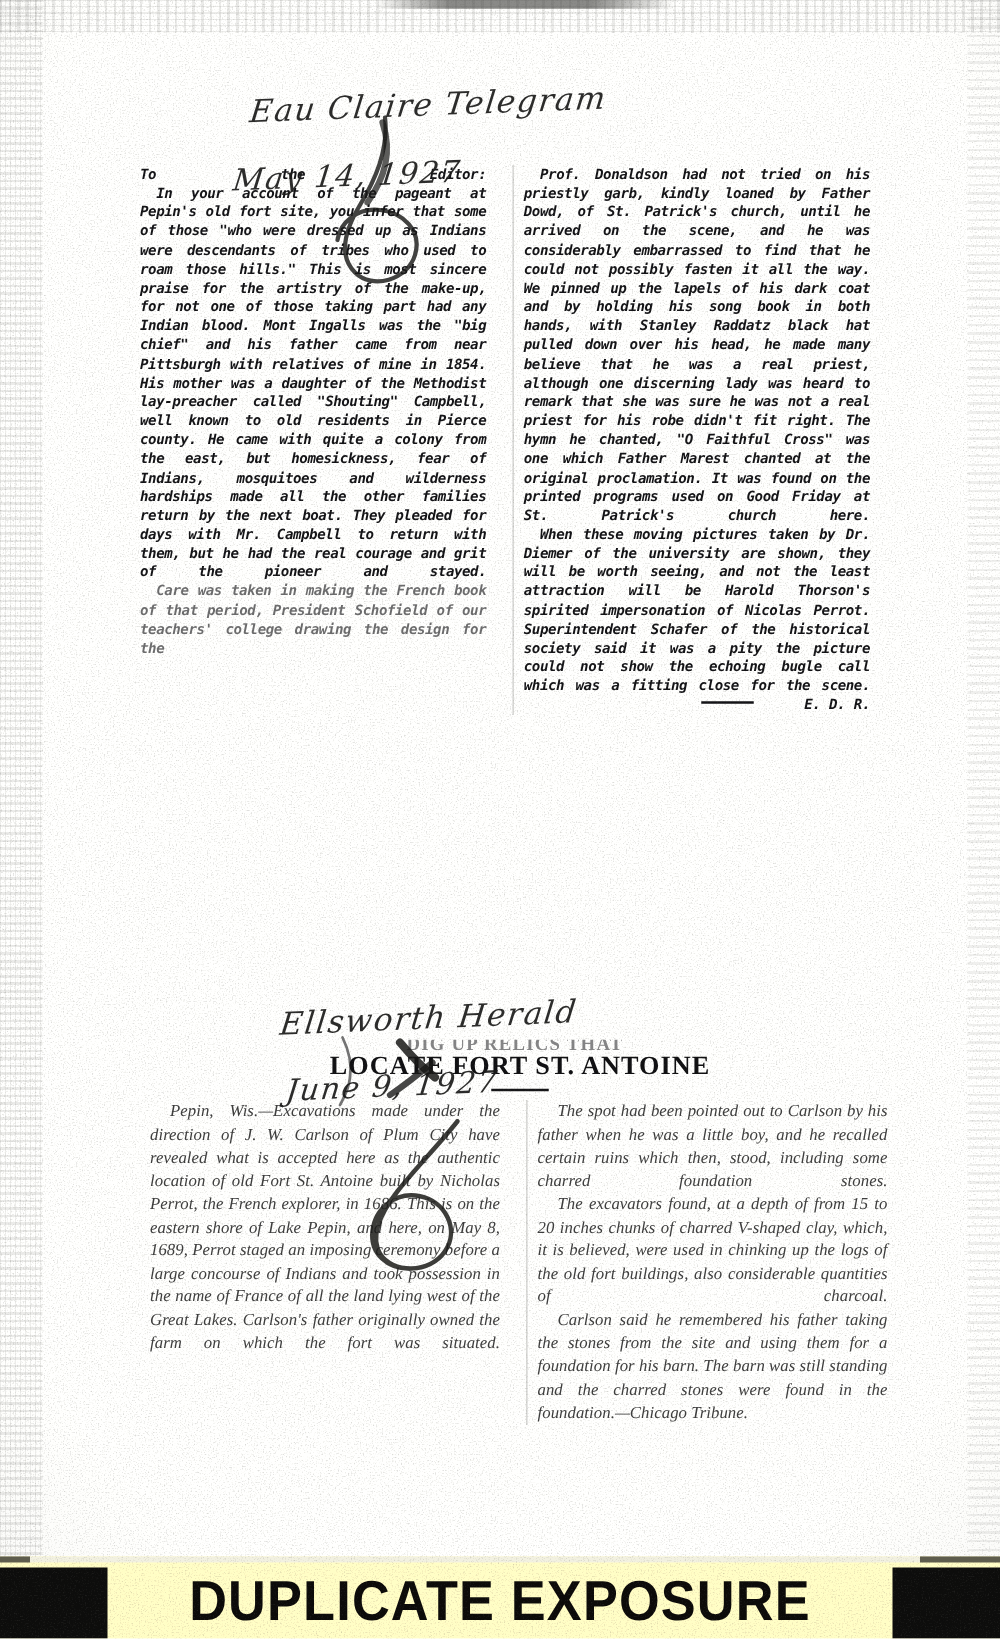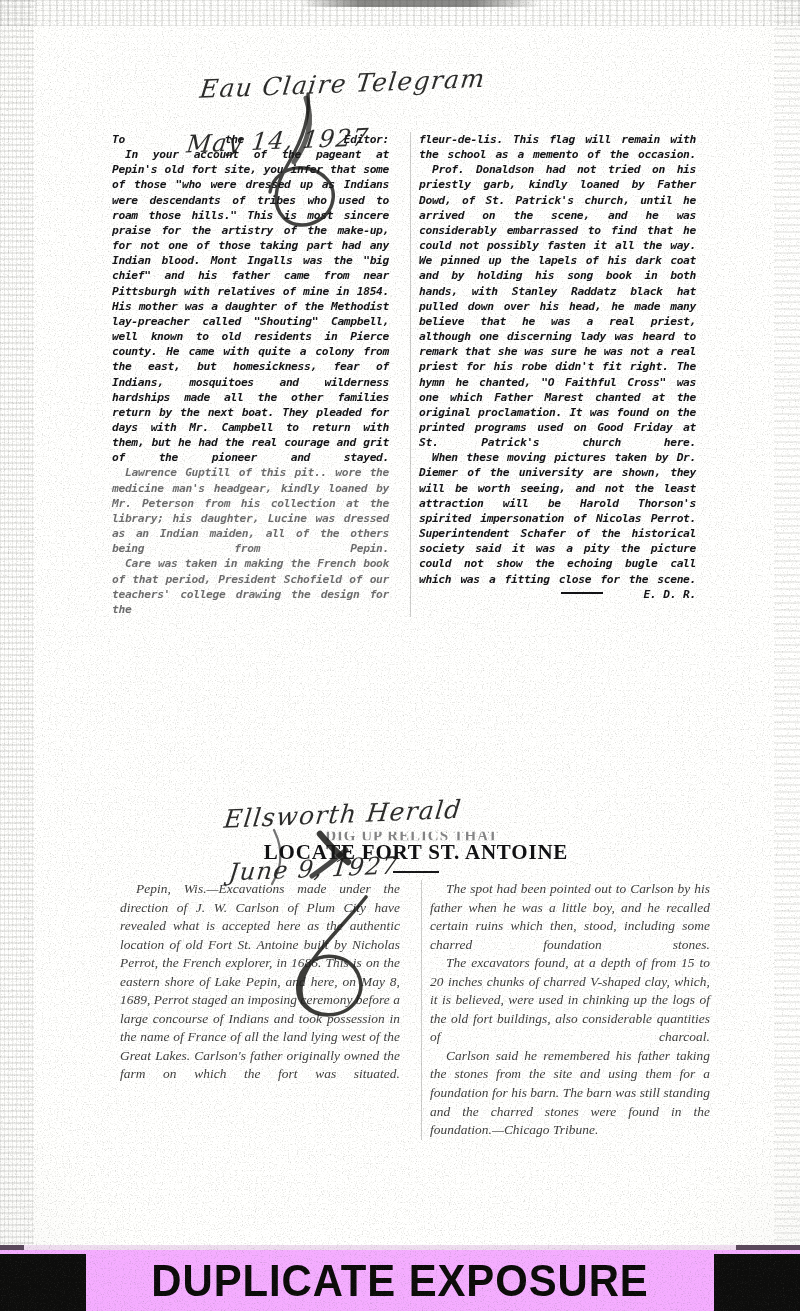--- a/index.html
+++ b/index.html
@@ -214,21 +214,21 @@
   }
   #article-herald p.indent { text-indent: 16px; }
   #article-herald p.last { text-align-last: left; }
 
   
   #duplicate-band {
     position: absolute;
     left: 0; bottom: 0;
     width: 800px; height: 66px;
     z-index: 30;
-    background: #f0abfc;
+    background: #fef9c3;
     overflow: hidden;
   }
   #duplicate-band .blk {
     position: absolute;
     top: 9px; height: 57px;
     background: #111110;
   }
   #duplicate-band .blk-left  { left: 0; width: 86px; }
   #duplicate-band .blk-right { right: 0; width: 86px; }
   #duplicate-band .band-hairline {
@@ -270,26 +270,24 @@
   <svg class="pen" id="pen-mark-1" width="120" height="150" viewBox="0 0 120 150">
     <path d="M60 2 C 63 28, 52 52, 40 72 C 28 92, 22 112, 36 126 C 50 140, 78 132, 84 112 C 90 92, 74 78, 56 76 C 38 74, 24 86, 22 100" fill="none" stroke="#1b1b1a" stroke-width="3.4" stroke-linecap="round" opacity="0.82"></path>
     <path d="M58 6 C 66 30, 60 50, 46 70" fill="none" stroke="#1b1b1a" stroke-width="5" stroke-linecap="round" opacity="0.7"></path>
   </svg>
 
   <div class="clipping" id="article-telegram">
     <div class="cols">
       <div class="col">
         <p class="noindent">To the Editor:</p>
         <p class="indent">In your account of the pageant at Pepin's old fort site, you infer that some of those "who were dressed up as Indians were descendants of tribes who used to roam those hills." This is most sincere praise for the artistry of the make-up, for not one of those taking part had any Indian blood. Mont Ingalls was the "big chief" and his father came from near Pittsburgh with relatives of mine in 1854. His mother was a daughter of the Methodist lay-preacher called "Shouting" Campbell, well known to old residents in Pierce county. He came with quite a colony from the east, but homesickness, fear of Indians, mosquitoes and wilderness hardships made all the other families return by the next boat. They pleaded for days with Mr. Campbell to return with them, but he had the real courage and grit of the pioneer and stayed.</p>
-        <p class="indent faded-2">Lawrence Guptill of this pit.. wore the medicine man's headgear, kindly loaned by Mr. Peterson from his collection at the library; his daughter, Lucine was dressed as an Indian maiden, all of the others being from Pepin.</p>
         <p class="indent faded-2 last">Care was taken in making the French book of that period, President Schofield of our teachers' college drawing the design for the</p>
       </div>
       <div class="col">
         <div class="col-rule" style="left:-9px"></div>
-        <p class="noindent">fleur-de-lis. This flag will remain with the school as a memento of the occasion.</p>
         <p class="indent">Prof. Donaldson had not tried on his priestly garb, kindly loaned by Father Dowd, of St. Patrick's church, until he arrived on the scene, and he was considerably embarrassed to find that he could not possibly fasten it all the way. We pinned up the lapels of his dark coat and by holding his song book in both hands, with Stanley Raddatz black hat pulled down over his head, he made many believe that he was a real priest, although one discerning lady was heard to remark that she was sure he was not a real priest for his robe didn't fit right. The hymn he chanted, "O Faithful Cross" was one which Father Marest chanted at the original proclamation. It was found on the printed programs used on Good Friday at St. Patrick's church here.</p>
         <p class="indent">When these moving pictures taken by Dr. Diemer of the university are shown, they will be worth seeing, and not the least attraction will be Harold Thorson's spirited impersonation of Nicolas Perrot. Superintendent Schafer of the historical society said it was a pity the picture could not show the echoing bugle call which was a fitting close for the scene.</p>
         <p class="noindent sig"><span class="emdash-rule"></span><span>E.  D.  R.</span></p>
       </div>
     </div>
   </div>
 
   <div class="handwriting" id="hw-herald">
     <span>Ellsworth Herald</span>
     <span class="hw-line2">June 9, 1927</span>

